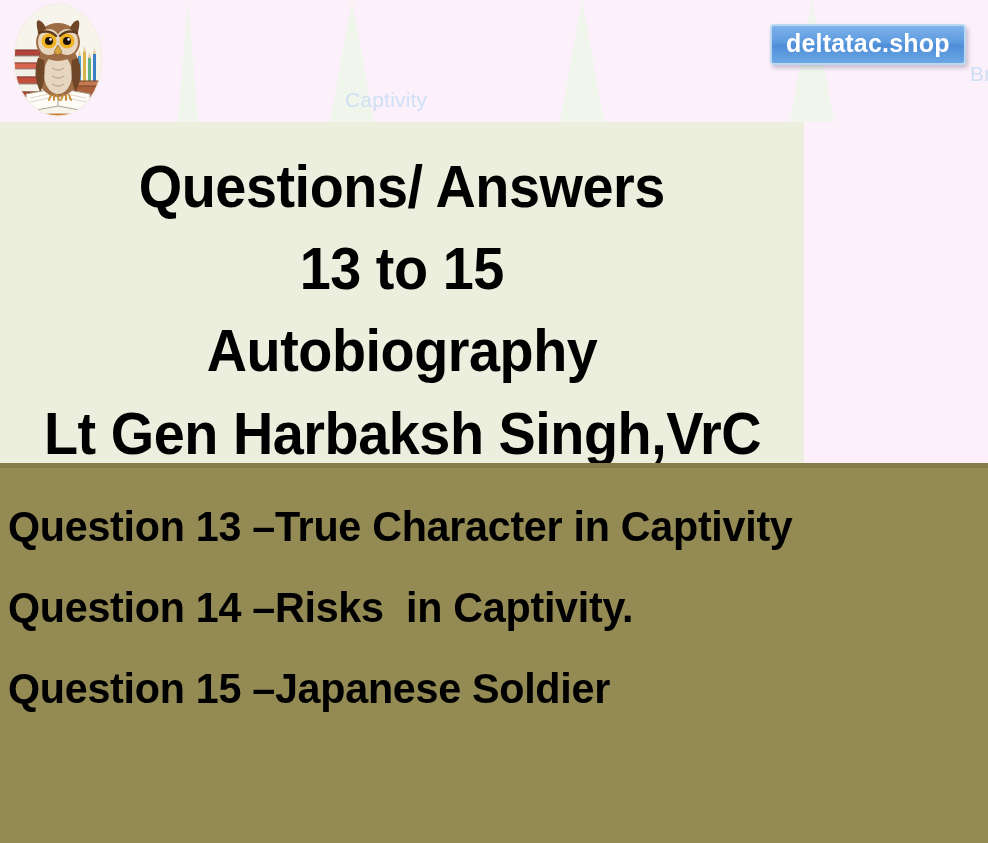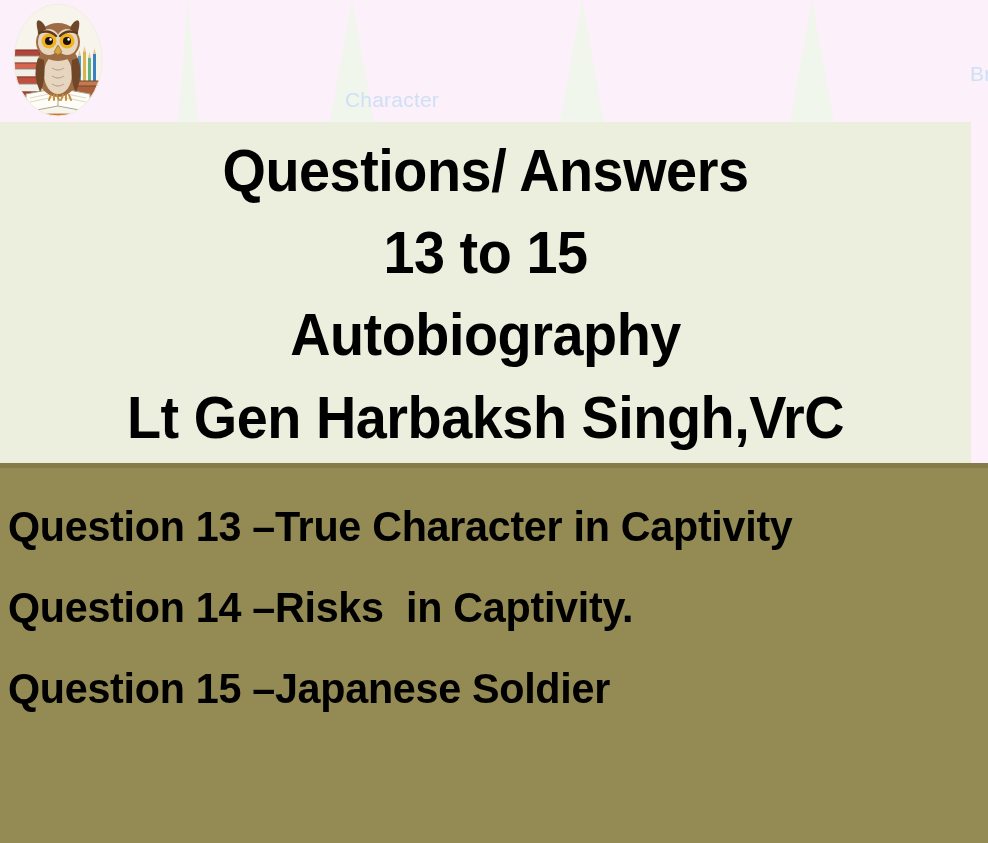--- a/index.html
+++ b/index.html
@@ -83,27 +83,28 @@
     line-height: 1;
     letter-spacing: .2px;
     white-space: nowrap;
   }
 
   
   .title-panel {
     position: absolute;
     left: 0;
     top: 122px;
-    width: 971px;
+    width: 804px;
     height: 341px;
     background: #ecefdd;
     display: flex;
     flex-direction: column;
+    align-items: center;
     justify-content: flex-start;
-    padding-top: 8px;
+    padding-top: 24px;
     box-sizing: border-box;
   }
   .title-line {
     color: #000000;
     font-weight: 700;
     font-size: 60px;
     line-height: 1.37;
     letter-spacing: -0.5px;
     text-align: center;
     white-space: nowrap;
@@ -137,21 +138,21 @@
 <body>
 
 <div id="slide">
 
   <div class="header-band">
     <div class="cone c4"></div>
     <div class="cone c1"></div>
     <div class="cone c2"></div>
     <div class="cone c3"></div>
 
-    <div class="watermark w1">Character</div>
+    <div class="watermark w1">Captivity</div>
     <div class="watermark w2">Br</div>
   </div>
 
   <div class="logo">
     <svg width="104" height="122" viewBox="0 0 104 122" xmlns="http://www.w3.org/2000/svg">
       <defs>
         <clipPath id="ovalClip">
           <ellipse cx="52" cy="58" rx="44" ry="56"></ellipse>
         </clipPath>
       </defs>
@@ -223,20 +224,21 @@
         <polygon points="10,112 3,114.5 10,117" fill="#e8d7bd"></polygon>
         <polygon points="6.6,113.7 3,114.5 6.6,115.4" fill="#2c2c2c"></polygon>
         <rect x="82" y="112" width="6" height="5" fill="#9a9a9a"></rect>
         <rect x="88" y="112" width="7" height="5" fill="#e8a0a8"></rect>
       </g>
 
       <ellipse cx="52" cy="58" rx="44" ry="56" fill="none" stroke="#f3eee3" stroke-width="1"></ellipse>
     </svg>
   </div>
 
+  <div class="brand-badge">deltatac.shop</div>
 
   <div class="title-panel">
     <div class="title-line">Questions/ Answers</div>
     <div class="title-line">13 to 15</div>
     <div class="title-line">Autobiography</div>
     <div class="title-line">Lt Gen Harbaksh Singh,VrC</div>
   </div>
 
   <div class="questions-panel">
     <div class="question-line">Question 13 –True Character in Captivity</div>

